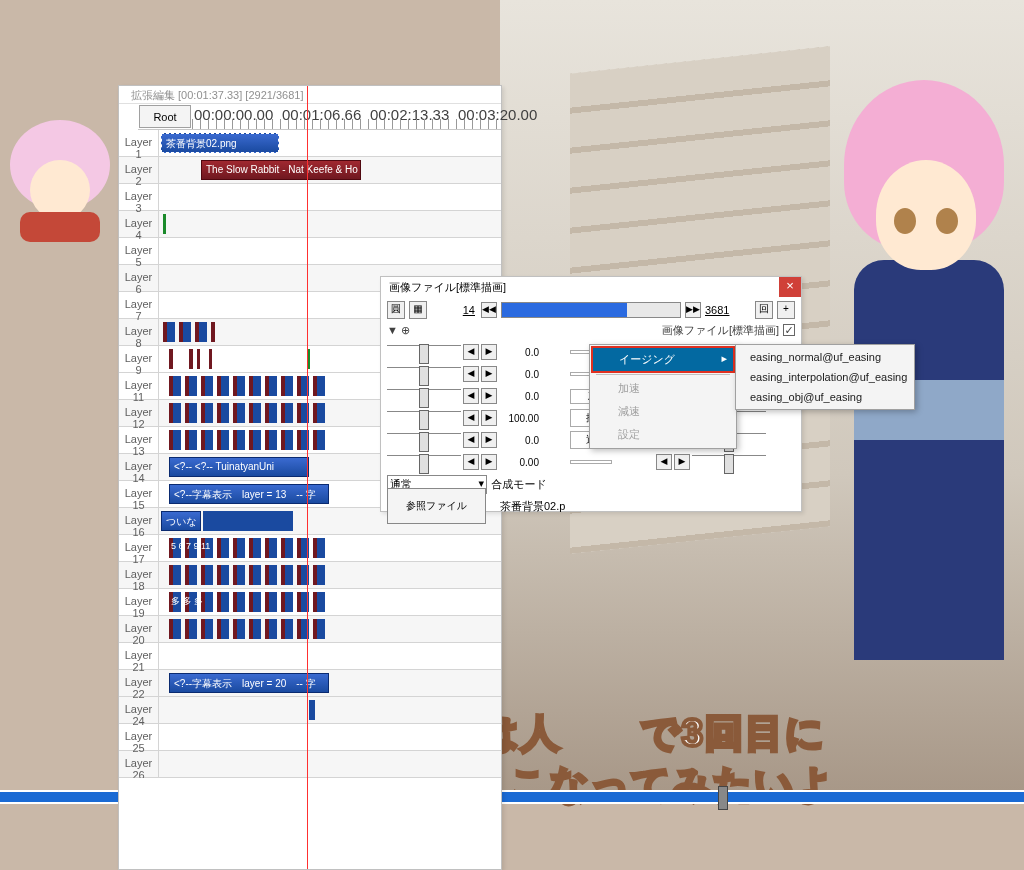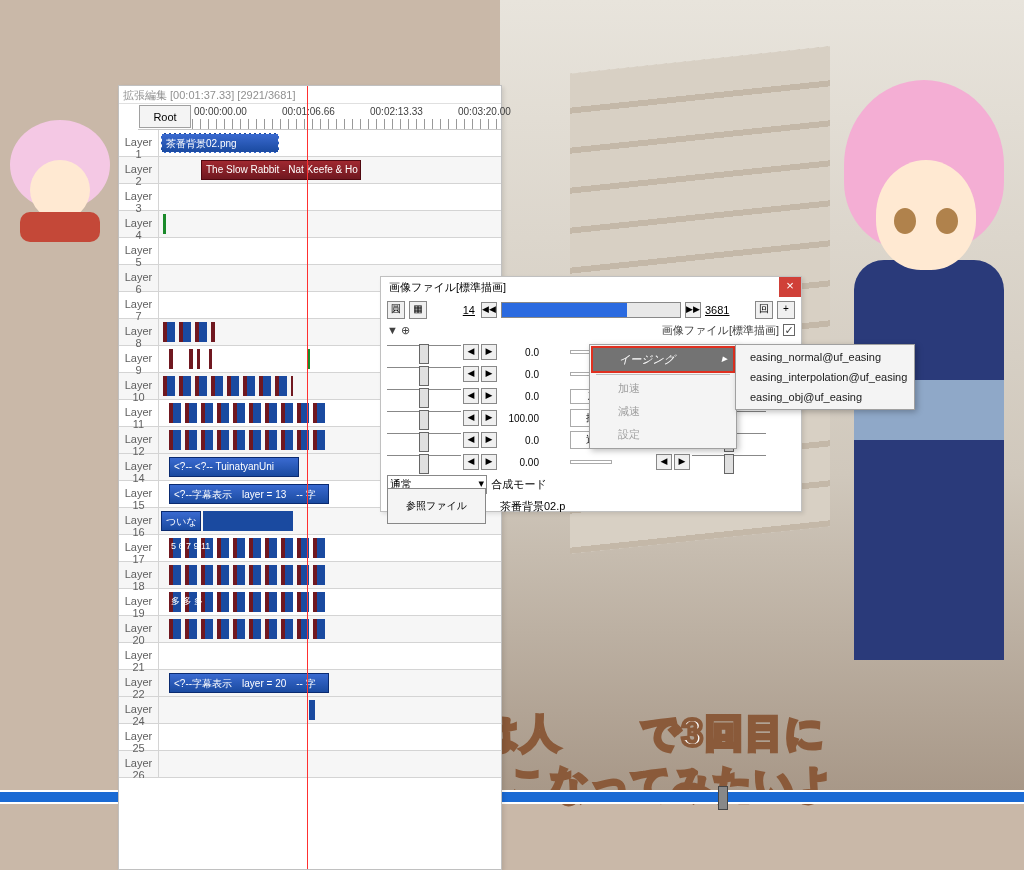--- a/index.html
+++ b/index.html
@@ -20,26 +20,26 @@
 .small-char .face2 { position: absolute; top: 40px; left: 30px; width: 60px; height: 60px; background: #ffe9d2; border-radius: 50%; }
 .small-char .scarf { position: absolute; top: 92px; left: 20px; width: 80px; height: 30px; background: #c44838; border-radius: 10px; }
 
 .subtitle-bg { position: absolute; bottom: 60px; left: 0; right: 0; text-align: center; }
 .subtitle-bg span { font-size: 38px; font-weight: 900; color: #fff; -webkit-text-stroke: 4px #8a5a3a; letter-spacing: 2px; }
 .scrub-bar { position: absolute; bottom: 66px; left: 0; right: 0; height: 14px; background: linear-gradient(180deg, #fff 0 2px, #1a6ad4 2px 12px, #fff 12px); }
 .scrub-bar::after { content: ""; position: absolute; left: 718px; top: -4px; width: 8px; height: 22px; background: #888; border: 1px solid #444; }
 
 
 .win { position: absolute; background: #fff; border: 1px solid #c0c0c0; box-shadow: 2px 2px 4px rgba(0,0,0,0.1); }
-.titlebar { height: 18px; background: #fff; color: #909090; padding: 2px 4px; border-bottom: 1px solid #e0e0e0; }
+.titlebar { height: 18px; background: #fff; color: #909090; padding: 2px 12px; border-bottom: 1px solid #e0e0e0; }
 .timeline-win { left: 118px; top: 85px; width: 384px; height: 785px; }
 .timeline-top { display: flex; height: 26px; border-bottom: 1px solid #c8c8c8; margin-left: 19px; }
 .root-btn { width: 52px; border: 1px solid #a0a0a0; background: #f4f4f4; text-align: center; line-height: 22px; margin: 1px; }
 .ruler { flex: 1; position: relative; background: #fff; }
-.ruler .tick { position: absolute; top: 2px; font-size: 10px; color: #404040; }
+.ruler .tick { position: absolute; top: 2px; font-size: 15px; color: #404040; }
 .ruler-ticks { position: absolute; left: 0; right: 0; bottom: 0; height: 10px; background: repeating-linear-gradient(90deg, #999 0 1px, transparent 1px 8px); }
 .rows { overflow: hidden; }
 .row { display: flex; height: 27px; border-bottom: 1px solid #d4d4d4; }
 .row.alt { background: #f6f6f6; }
 .layer-label { width: 40px; border-right: 1px solid #d4d4d4; padding: 6px 4px; color: #606060; text-align: center; }
 .track { flex: 1; position: relative; overflow: hidden; }
 .clip { position: absolute; top: 3px; height: 20px; color: #fff; padding: 3px 4px; font-size: 10px; overflow: hidden; white-space: nowrap; }
 .clip.blue { background: linear-gradient(180deg, #3a6ad0, #1a4aa0); border: 1px solid #0a2a70; }
 .clip.blue.sel { border: 1px dashed #fff; }
 .clip.red { background: linear-gradient(180deg, #a02830, #701820); border: 1px solid #500810; margin-left: 40px; }
@@ -64,21 +64,21 @@
 .mini-slider { width: 74px; height: 14px; background: #fff; border-top: 1px solid #888; position: relative; }
 .mini-slider::after { content: ""; position: absolute; left: 50%; top: -2px; width: 8px; height: 18px; background: #e0e0e0; border: 1px solid #666; transform: translateX(-50%); }
 .val { width: 40px; text-align: right; font-size: 10px; }
 .label-cell { width: 42px; text-align: center; font-size: 10px; border: 1px solid #aaa; padding: 1px; }
 .dropdown { width: 100px; border: 1px solid #888; background: #fff; padding: 1px 2px; display: flex; justify-content: space-between; }
 .ref-btn { border: 1px solid #888; background: #f4f4f4; padding: 10px 18px; font-size: 10px; }
 
 
 .menu { position: absolute; left: 589px; top: 344px; width: 148px; background: #f4f4f4; border: 1px solid #a0a0a0; box-shadow: 2px 2px 6px rgba(0,0,0,0.25); padding: 2px; }
 .menu-item { padding: 4px 18px 4px 26px; position: relative; font-size: 11px; color: #202020; }
-.menu-item.hl { background: #737373; color: #fff; border: 2px solid #e03020; margin: -1px; font-style: italic; }
+.menu-item.hl { background: #0369a1; color: #fff; border: 2px solid #e03020; margin: -1px; }
 .menu-item.hl::after { content: "▸"; position: absolute; right: 6px; }
 .menu-item.radio::before { content: "•"; position: absolute; left: 8px; font-size: 14px; }
 .menu-item.disabled { color: #a0a0a0; }
 .menu-sep { height: 1px; background: #c0c0c0; margin: 2px 4px; }
 
 
 .submenu { position: absolute; left: 735px; top: 344px; width: 180px; background: #f4f4f4; border: 1px solid #a0a0a0; box-shadow: 2px 2px 6px rgba(0,0,0,0.25); padding: 2px; }
 .submenu .menu-item { padding-left: 12px; }
 </style>
 </head>
@@ -163,42 +163,42 @@
       <div class="row">
         <div class="layer-label">Layer 9</div>
         <div class="track">
           <div class="seg" style="left: 10px; width: 4px; background: rgb(112, 24, 32);"></div>
           <div class="seg" style="left: 30px; width: 4px; background: rgb(112, 24, 32);"></div>
           <div class="seg" style="left: 38px; width: 3px; background: rgb(112, 24, 32);"></div>
           <div class="seg" style="left: 50px; width: 3px; background: rgb(112, 24, 32);"></div>
           <div class="seg" style="left: 148px; width: 3px; background: rgb(26, 138, 42);"></div>
         </div>
       </div>
-      <div class="row alt">
-        <div class="layer-label">Layer 10</div>
-        <div class="track">
-          <div class="seg" style="left: 4px; width: 130px; background: repeating-linear-gradient(90deg, rgb(112, 24, 32) 0px, rgb(112, 24, 32) 4px, rgb(26, 74, 160) 4px, rgb(26, 74, 160) 12px, transparent 12px, transparent 16px);"></div>
-        </div>
-      </div>
       <div class="row">
         <div class="layer-label">Layer 11</div>
         <div class="track">
           <div class="seg" style="left: 10px; width: 160px; background: repeating-linear-gradient(90deg, rgb(112, 24, 32) 0px, rgb(112, 24, 32) 4px, rgb(26, 74, 160) 4px, rgb(26, 74, 160) 12px, transparent 12px, transparent 16px);"></div>
         </div>
       </div>
       <div class="row alt">
         <div class="layer-label">Layer 12</div>
         <div class="track">
           <div class="seg" style="left: 10px; width: 160px; background: repeating-linear-gradient(90deg, rgb(112, 24, 32) 0px, rgb(112, 24, 32) 4px, rgb(26, 74, 160) 4px, rgb(26, 74, 160) 12px, transparent 12px, transparent 16px);"></div>
         </div>
       </div>
+      <div class="row">
+        <div class="layer-label">Layer 13</div>
+        <div class="track">
+          <div class="seg" style="left: 10px; width: 160px; background: repeating-linear-gradient(90deg, rgb(112, 24, 32) 0px, rgb(112, 24, 32) 4px, rgb(26, 74, 160) 4px, rgb(26, 74, 160) 12px, transparent 12px, transparent 16px);"></div>
+        </div>
+      </div>
       <div class="row alt">
         <div class="layer-label">Layer 14</div>
         <div class="track">
-          <div class="clip blue" style="left: 10px; width: 130px;">&lt;?-- &lt;?-- TuinatyanUni</div>
+          <div class="clip blue" style="left: 10px; width: 140px;">&lt;?-- &lt;?-- TuinatyanUni</div>
         </div>
       </div>
       <div class="row">
         <div class="layer-label">Layer 15</div>
         <div class="track">
           <div class="clip blue" style="left: 10px; width: 160px;">&lt;?--字幕表示　layer = 13　-- 字</div>
         </div>
       </div>
       <div class="row alt">
         <div class="layer-label">Layer 16</div>

